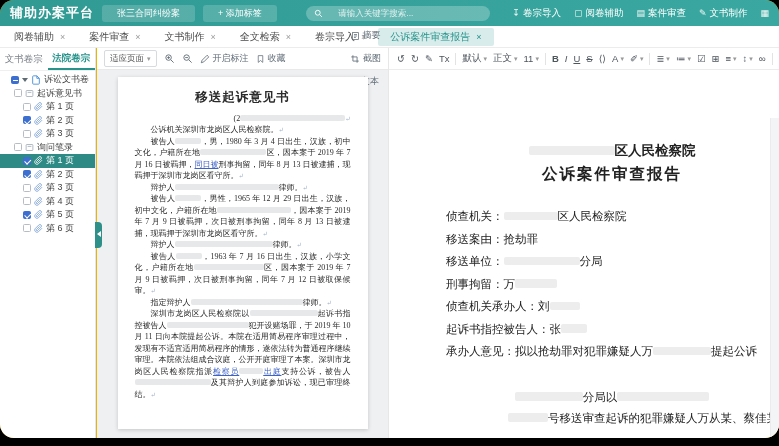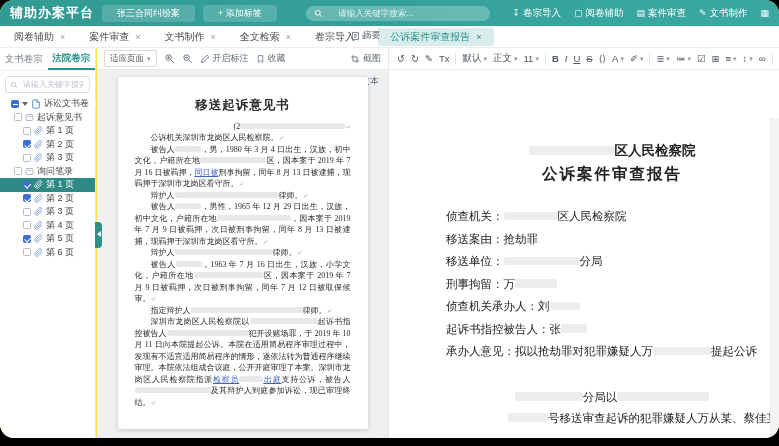--- a/index.html
+++ b/index.html
@@ -1,17 +1,17 @@
 <!DOCTYPE html>
 <html><head>
 <meta charset="utf-8">
 <style>
   html,body{margin:0;padding:0;background:#000;width:779px;height:446px;overflow:hidden;
     font-family:"Liberation Sans","DejaVu Sans",sans-serif;}
-  .window{position:absolute;left:0;top:0;width:779px;height:438px;background:#fde047;
+  .window{position:absolute;left:0;top:0;width:779px;height:438px;background:#eab308;
     border-radius:14px;overflow:hidden;}
 
   
   .header{position:absolute;left:0;top:0;width:100%;height:26px;
     background:linear-gradient(90deg,#309a93,#3aa8a1);display:flex;align-items:center;
     padding:0 10px;box-sizing:border-box;gap:8px;color:#fff;}
   .logo{font-size:13px;font-weight:bold;letter-spacing:1px;white-space:nowrap;}
   .hpill{font-size:9px;background:rgba(255,255,255,.18);border-radius:3px;padding:2px 15px;
     white-space:nowrap;cursor:pointer;}
   .hsearch{margin-left:auto;width:168px;height:15px;background:rgba(255,255,255,.25);
@@ -72,21 +72,21 @@
   .fit-select{height:15px;border:1px solid #d7dade;border-radius:2px;display:flex;align-items:center;
     gap:3px;padding:0 5px;font-size:8.5px;color:#555;cursor:pointer;white-space:nowrap;}
   .dd{font-size:7px;color:#999;}
   .vtb-btn{display:flex;align-items:center;gap:3px;font-size:9px;color:#5f6b76;cursor:pointer;white-space:nowrap;}
   .vtb-right{margin-left:auto;display:flex;align-items:center;gap:10px;flex-direction:column;}
   .ticon-t{font-size:10px;font-weight:bold;color:#5f6b76;}
   .vbody{position:absolute;left:0;top:22px;right:0;bottom:0;overflow:hidden;}
   .page{width:250px;min-height:352px;background:#fff;margin:7px auto 0 auto;
     box-shadow:0 1px 4px rgba(0,0,0,.18);box-sizing:border-box;padding:15px 17px;
     font-family:"Liberation Serif","DejaVu Serif",serif;font-size:8px;line-height:11.5px;color:#2b2b2b;}
-  .doc-title{text-align:center;font-size:12.5px;font-weight:bold;margin-bottom:9px;letter-spacing:1px;margin-top:8px;}
+  .doc-title{text-align:center;font-size:12.5px;font-weight:bold;margin-bottom:9px;letter-spacing:1px;}
   .para{text-align:justify;}
   .para.indent{text-indent:2em;}
   .para.right{text-align:right;}
   .rdt{display:inline-block;height:.72em;background:#e7e8ea;border-radius:2px;
     vertical-align:baseline;filter:blur(.6px);}
   .lnk{color:#3f62c4;text-decoration:underline;cursor:pointer;}
   .pmark{color:#9fb0c9;font-size:.8em;}
 
   
   .editor{position:absolute;left:388px;top:48px;right:0;bottom:0;background:#fff;
@@ -178,29 +178,20 @@
         <span>公诉案件审查报告</span>
         <span class="x">×</span>
       </div>
     </div>
 
   <div class="sidebar">
     <div class="side-tabs" id="sidetabs">
         <div class="side-tab">文书卷宗</div>
         <div class="side-tab active">法院卷宗</div>
       </div>
-    <div class="side-search">
-      <span style="display:inline-flex;">
-        <svg width="8" height="8" viewBox="0 0 24 24">
-            <circle cx="10" cy="10" r="6.5" fill="none" stroke="#b7bcc3" stroke-width="2.4"></circle>
-            <line x1="15" y1="15" x2="21" y2="21" stroke="#b7bcc3" stroke-width="2.4"></line>
-          </svg>
-      </span>
-      <input placeholder="请输入关键字搜索" style="">
-    </div>
     <div class="tree" id="tree">
         <div class="tree-row" style="padding-left: 5px; justify-content: center;">
           <span class="cb ind"></span>
           <span class="caret"></span>
           <span class="ticon icon-root">
             <svg width="10" height="10" viewBox="0 0 24 24">
               <path d="M14 2H6a2 2 0 0 0-2 2v16a2 2 0 0 0 2 2h12a2 2 0 0 0 2-2V8z" fill="none" stroke="currentColor" stroke-width="2.2"></path>
               <path d="M14 2v6h6" fill="none" stroke="currentColor" stroke-width="2.2"></path>
             </svg>
           </span>

